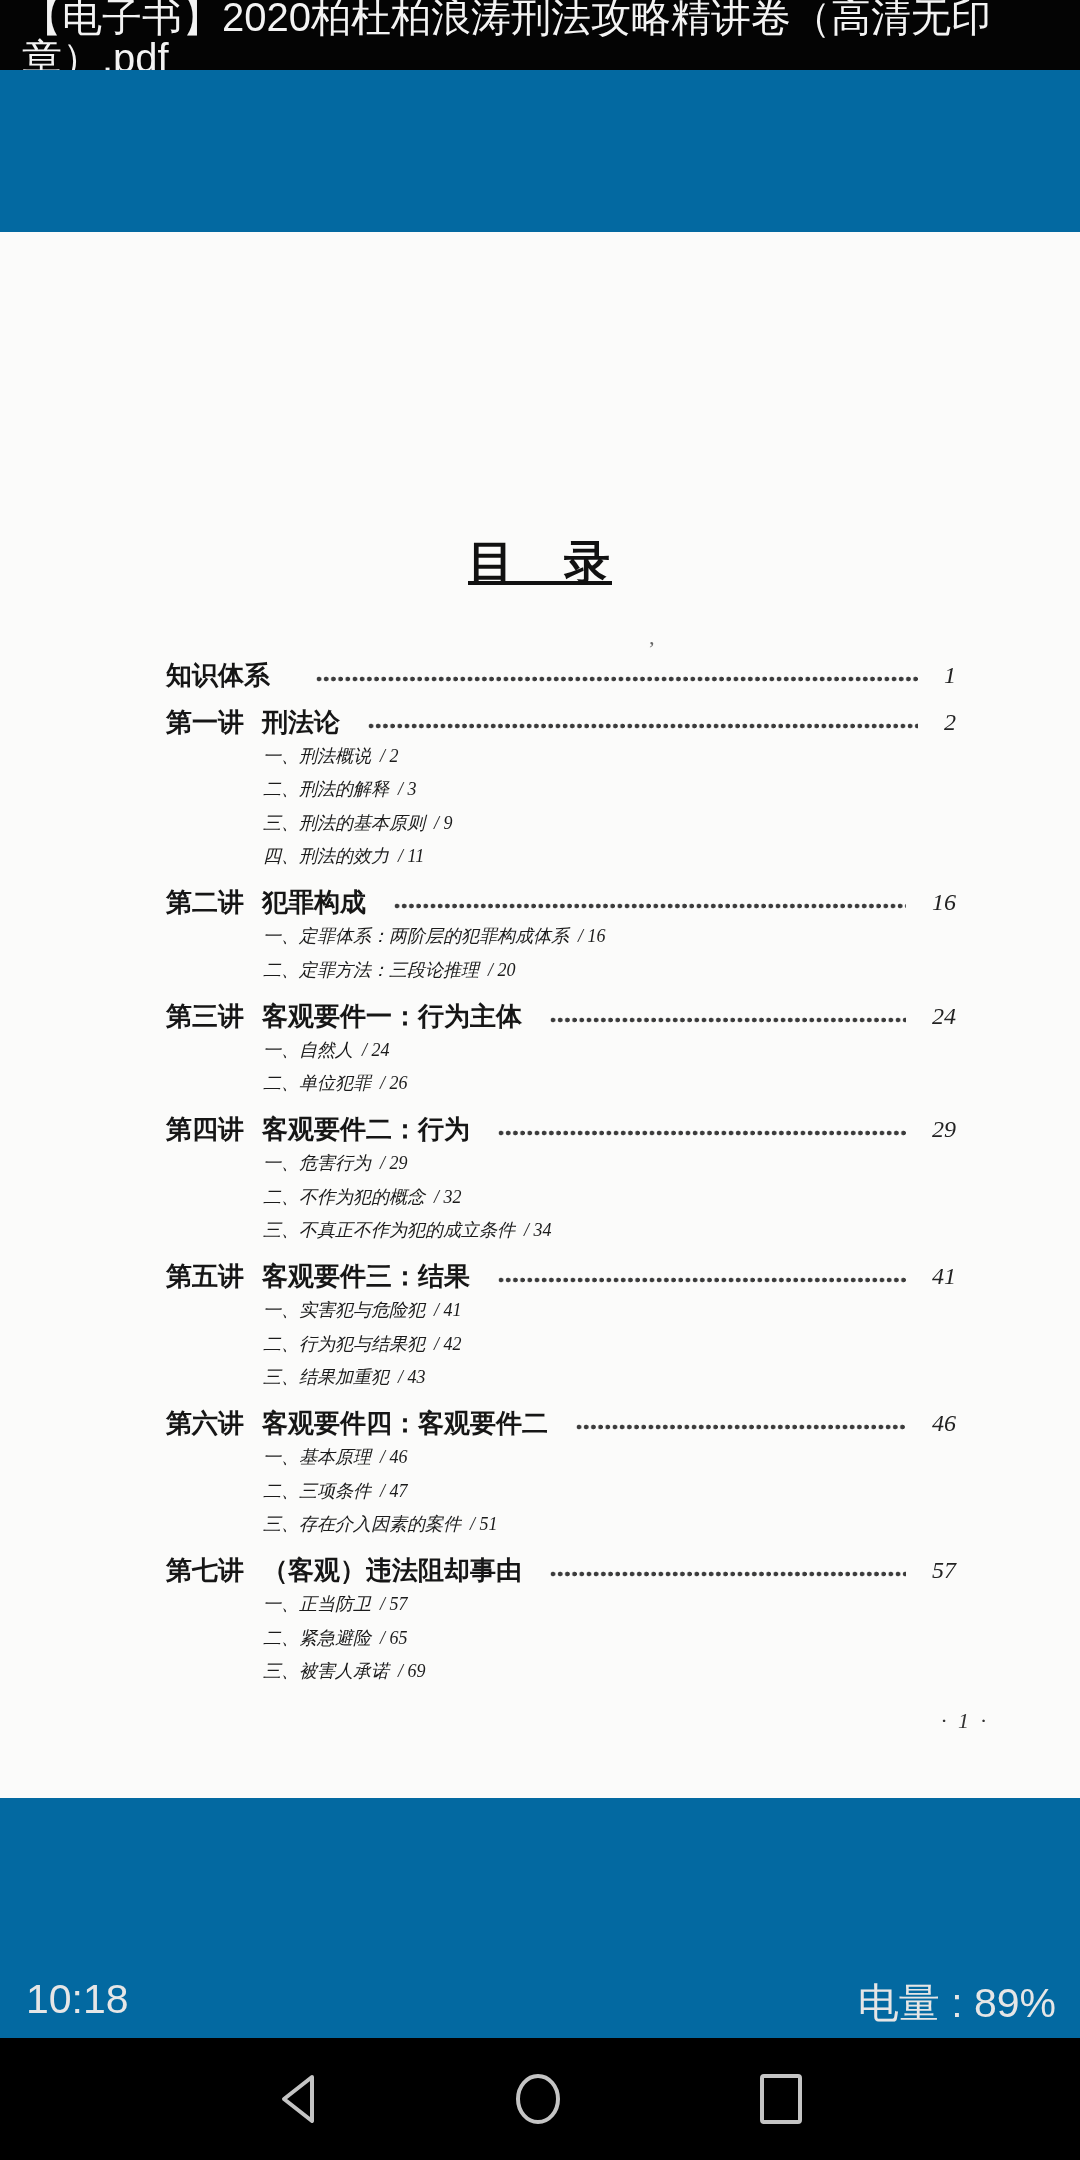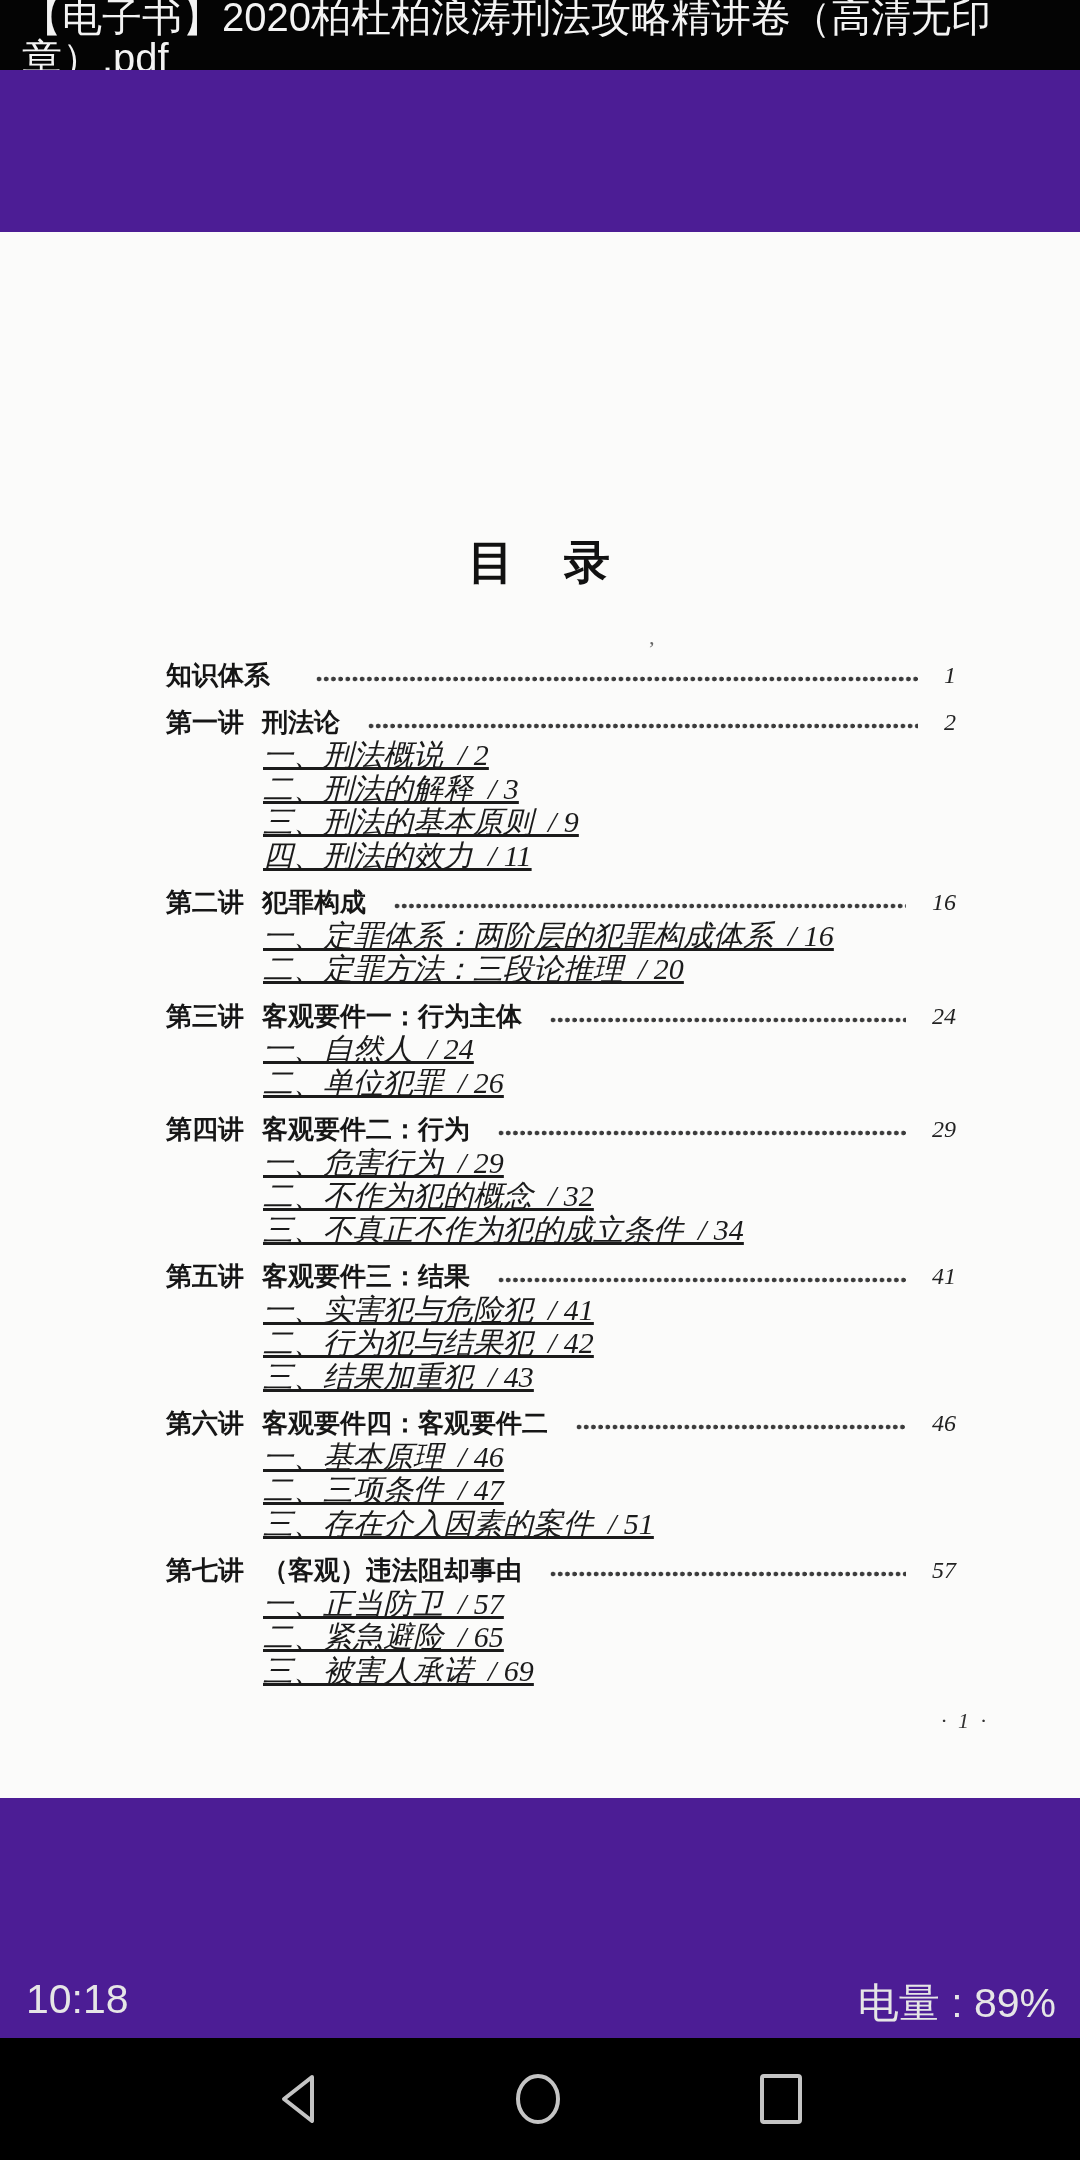--- a/index.html
+++ b/index.html
@@ -1,38 +1,38 @@
 <!DOCTYPE html>
 <html><head>
 <meta charset="utf-8">
 <style>
   html,body { margin:0; padding:0; background:#000; }
   .screen {
     position:relative; width:1080px; height:2160px; overflow:hidden;
-    background:#4c1d95; font-family:"Liberation Sans", sans-serif;
+    background:#0369a1; font-family:"Liberation Sans", sans-serif;
   }
   
   .titlebar {
     position:absolute; top:0; left:0; width:1080px; height:70px;
     background:#040404; overflow:hidden; z-index:6;
   }
   .titlebar .fname {
     margin-top:-3px; padding:0 60px 0 22px;
     font-size:40px; line-height:41px; color:#f3f3f3;
     word-break:break-all; white-space:normal;
   }
   
   .page {
     position:absolute; top:232px; left:0; width:1080px; height:1566px;
     background:#fbfbfa; color:#141414;
   }
   .toc-heading {
     position:absolute; top:300px; left:0; width:100%; text-align:center;
     font-family:"Liberation Serif", serif; font-weight:bold;
-    font-size:46px; color:#111; letter-spacing:2px;
+    font-size:46px; color:#111; letter-spacing:2px;text-decoration:underline;
   }
   .speck {
     position:absolute; left:648px; top:404px; font-size:22px; color:#666;
     font-family:"Liberation Serif", serif;
   }
   .toc {
     position:absolute; left:166px; top:414px; width:790px;
   }
   .row { display:flex; align-items:center; height:33.5px; }
   .row.chapter { margin-top:13px;gap:18px; }
@@ -46,21 +46,21 @@
     background-image:radial-gradient(circle at 3px 4px, #3c3c3c 2px, rgba(0,0,0,0) 2.7px);
     background-size:7.2px 8px; background-repeat:repeat-x;
   }
   .pg {
     font-family:"Liberation Serif", serif; font-style:italic;
     font-size:24px; color:#222;
   }
   .row.sub { padding-left:97px; }
   .subtext {
     font-family:"Liberation Serif", serif; font-style:italic;
-    font-size:30px; color:#1b1b1b; white-space:pre;text-decoration:underline;
+    font-size:18px; color:#1b1b1b; white-space:pre;
   }
   .footer-pg {
     position:absolute; top:1476px; left:905px; width:120px; text-align:center;
     font-family:"Liberation Serif", serif; font-style:italic;
     font-size:22px; color:#333; letter-spacing:3px;
   }
   
   .statusrow { position:absolute; left:0; top:1798px; width:1080px; height:308px; }
   .clock {
     position:absolute; left:26px; top:178px;

